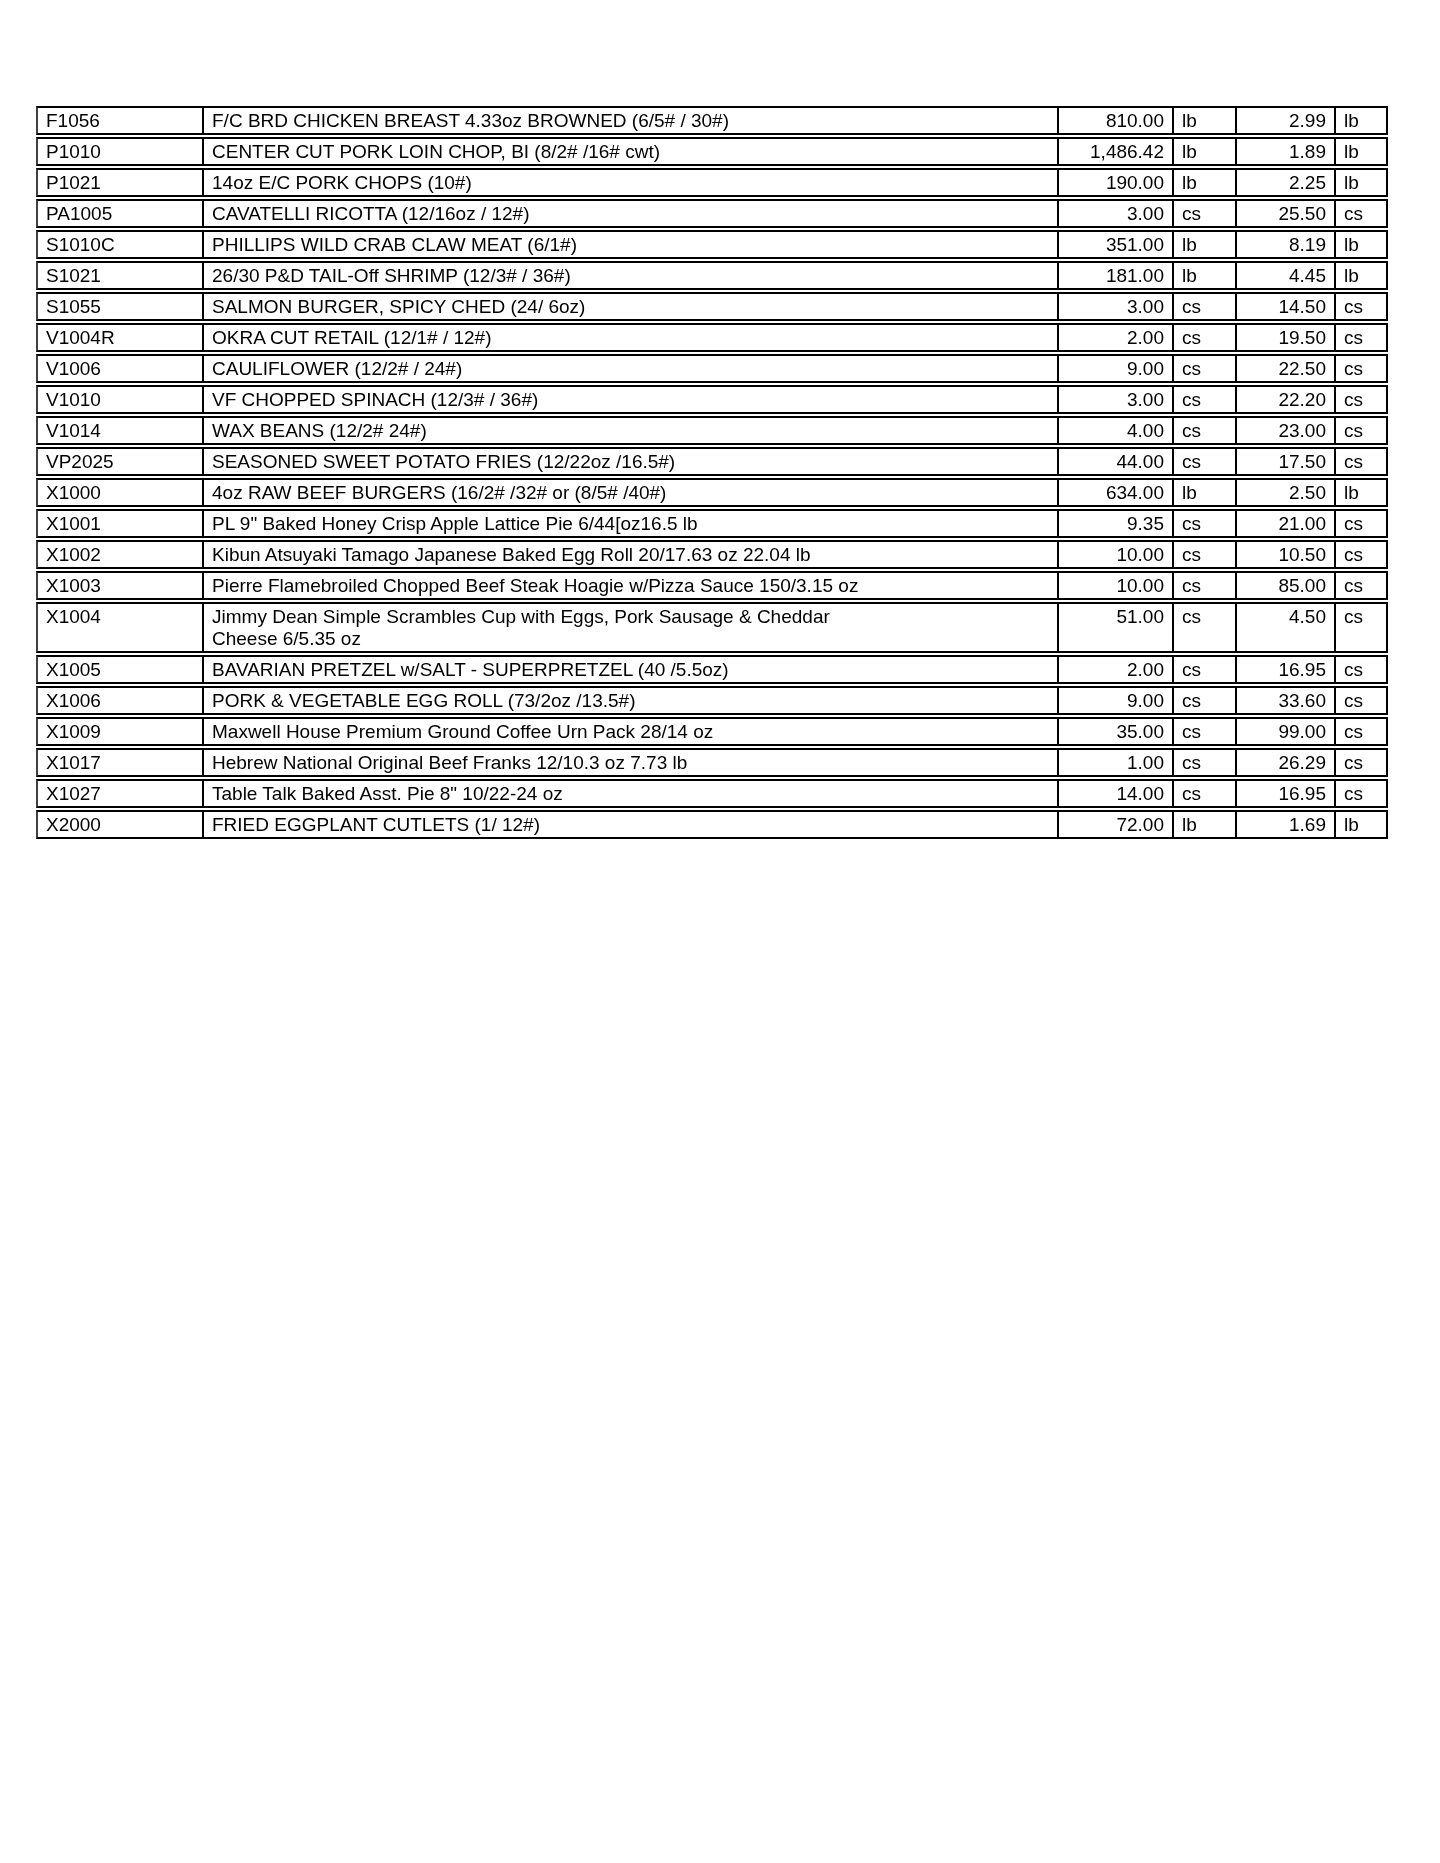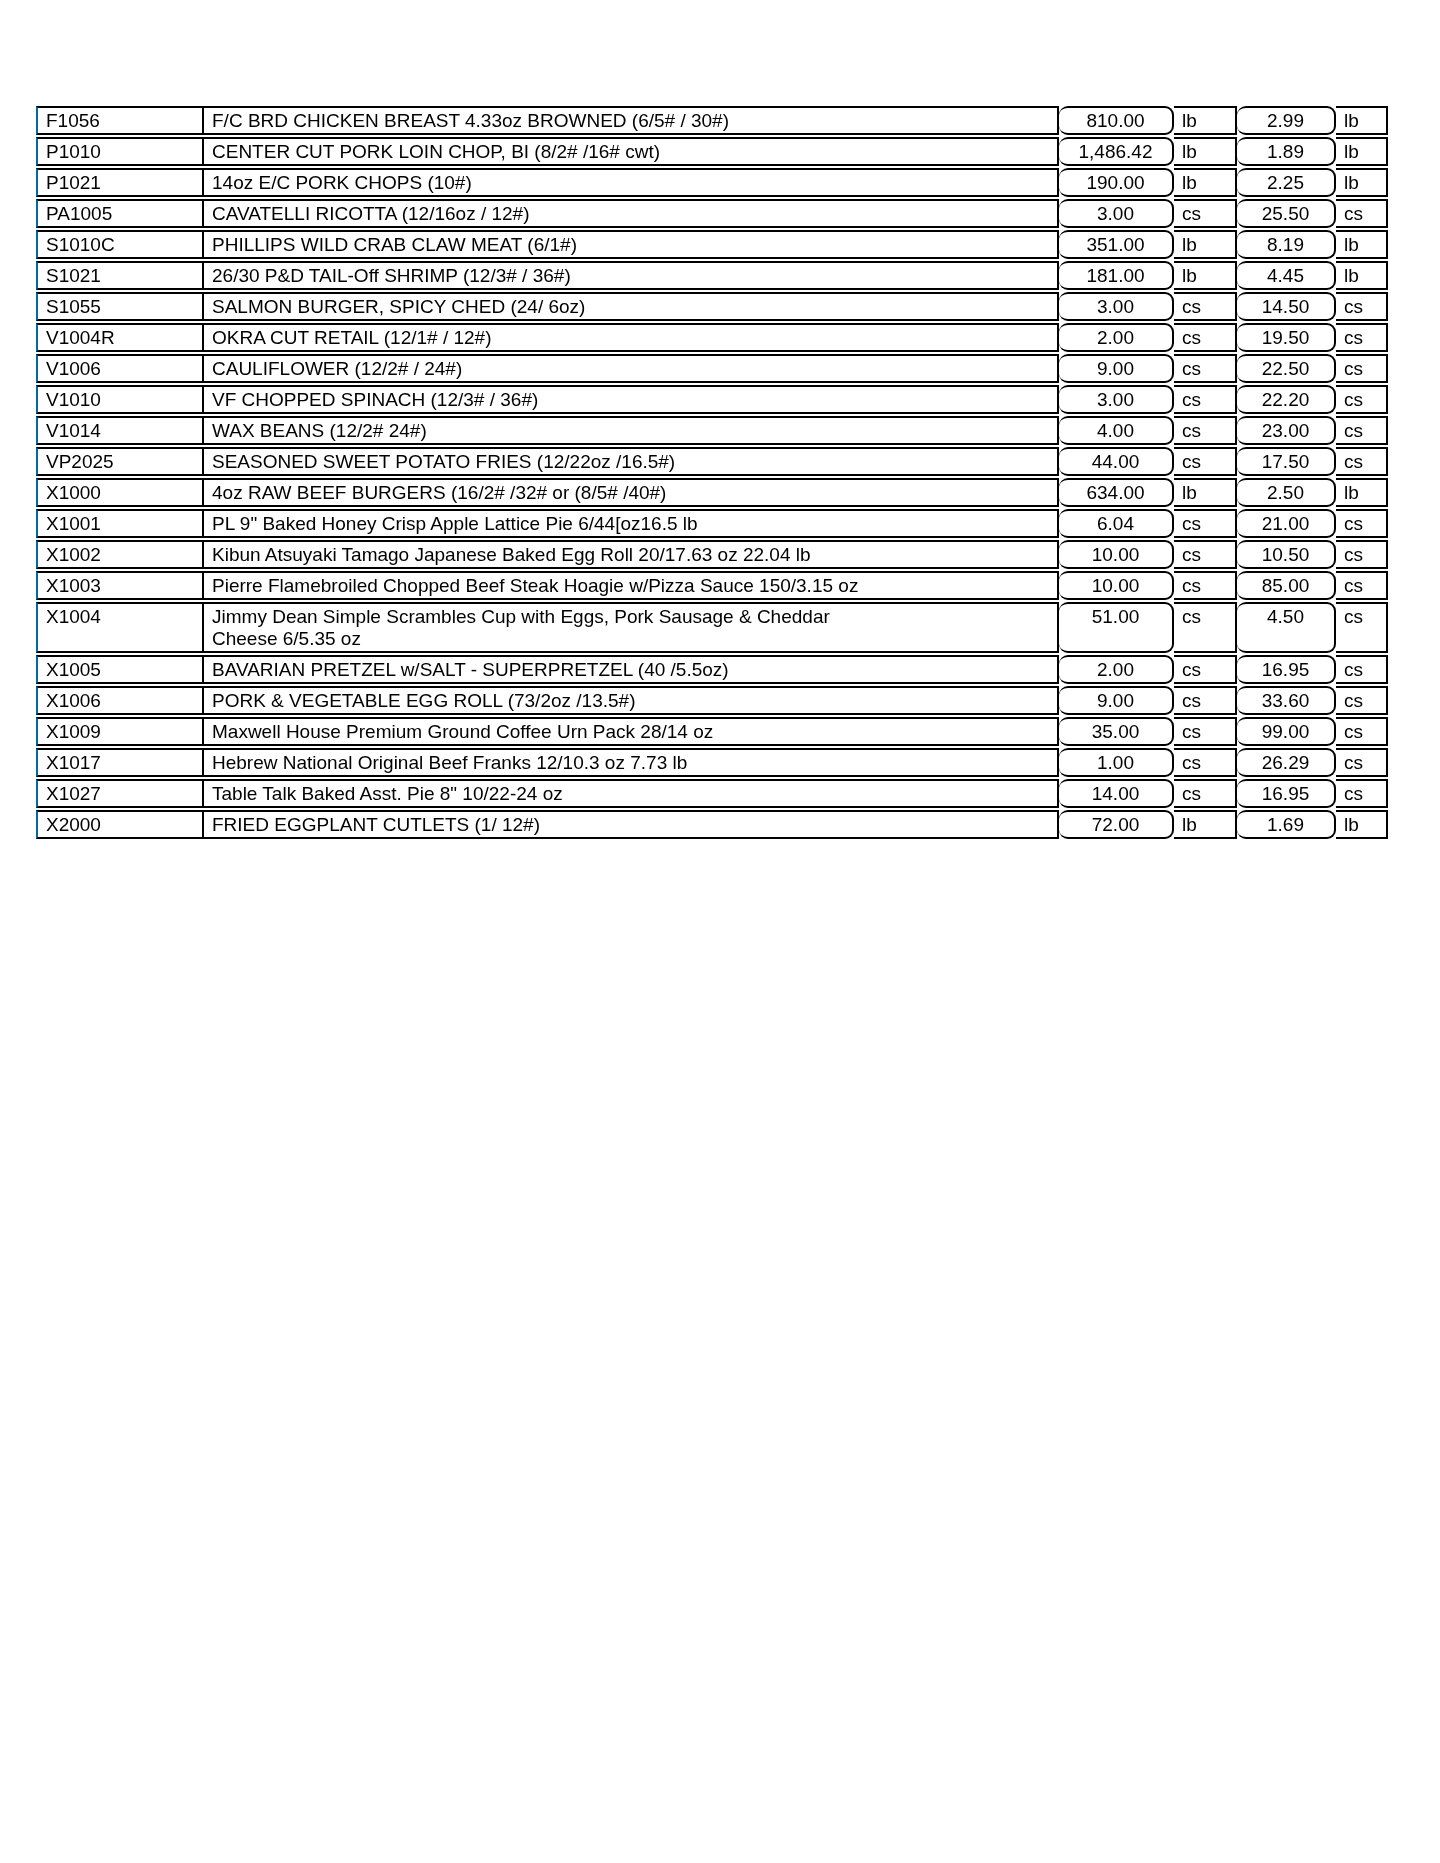--- a/index.html
+++ b/index.html
@@ -33,26 +33,26 @@
     box-sizing: border-box;
     border: 2px solid #000000;
     border-left: none;
     padding: 2px 8px 1px 8px;
     line-height: 22px;
     vertical-align: top;
     overflow: hidden;
     background: #ffffff;
   }
   td:first-child {
-    border-left: 2px solid #0369a1;
+    border-left: 2px solid #404040;
     margin-top: 28px;
   }
   td.col-code { }
   td.col-desc { white-space: pre-wrap; }
-  td.col-qty, td.col-price { text-align: center; border-radius: 9px; }
+  td.col-qty, td.col-price { text-align: right; }
   td.col-unit { text-align: left; margin-top: 28px; }
 </style>
 </head>
 <body>
 
 <div class="page">
   <table class="price-list">
     <colgroup>
       <col style="width:168px">
       <col style="width:855px">
@@ -177,21 +177,21 @@
     <td class="col-desc">4oz RAW BEEF BURGERS (16/2# /32# or (8/5# /40#)</td>
     <td class="col-qty">634.00</td>
     <td class="col-unit">lb</td>
     <td class="col-price">2.50</td>
     <td class="col-unit">lb</td>
   </tr>
 
   <tr>
     <td class="col-code">X1001</td>
     <td class="col-desc">PL 9" Baked Honey Crisp Apple Lattice Pie 6/44[oz16.5 lb</td>
-    <td class="col-qty">6.04</td>
+    <td class="col-qty">9.35</td>
     <td class="col-unit">cs</td>
     <td class="col-price">21.00</td>
     <td class="col-unit">cs</td>
   </tr>
 
   <tr>
     <td class="col-code">X1002</td>
     <td class="col-desc">Kibun Atsuyaki Tamago Japanese Baked Egg Roll 20/17.63 oz 22.04 lb</td>
     <td class="col-qty">10.00</td>
     <td class="col-unit">cs</td>

